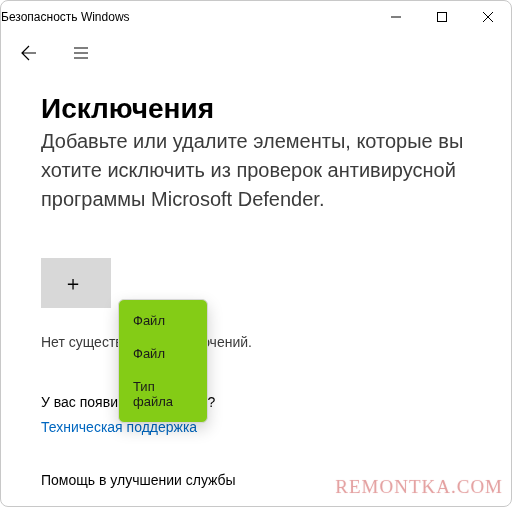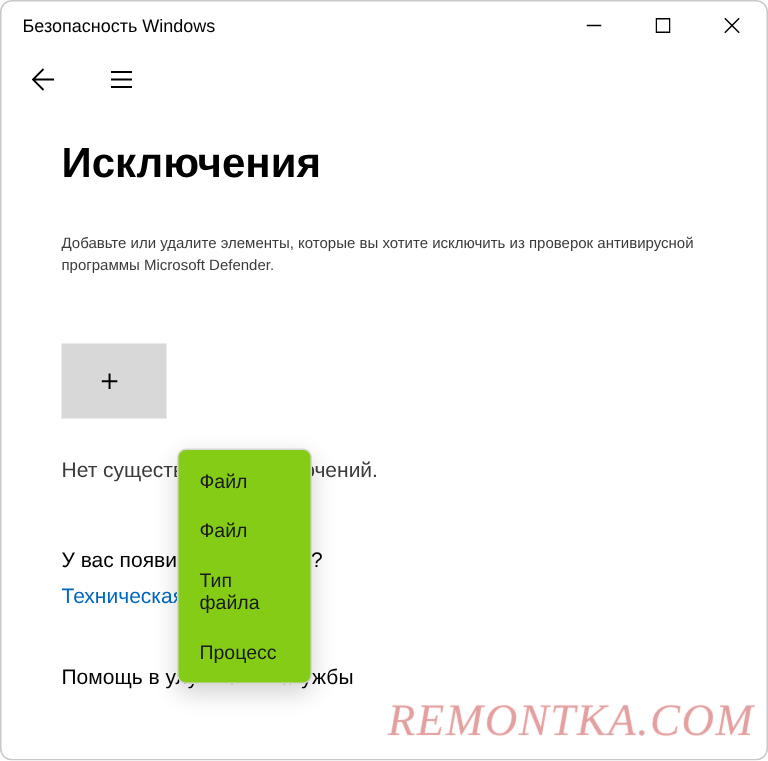--- a/index.html
+++ b/index.html
@@ -3,35 +3,34 @@
 <meta charset="utf-8">
 <style>
   * { margin: 0; padding: 0; box-sizing: border-box; font-family: "Segoe UI", sans-serif; }
   html, body { width: 512px; height: 507px; overflow: hidden; }
   .window {
     width: 512px; height: 507px; background: #fff; border: 1px solid #c8c8c8;
     border-radius: 8px; position: relative; overflow: hidden;
   }
   .titlebar {
     height: 32px; display: flex; align-items: center; justify-content: space-between;
-    padding-left: 14px;
   }
   .title { font-size: 12px; color: #000; }
   .win-controls { display: flex; }
   .win-btn {
     width: 46px; height: 32px; display: flex; align-items: center; justify-content: center;
     font-size: 10px; color: #000; cursor: pointer;
   }
   .win-btn svg { width: 10px; height: 10px; }
   .navrow { height: 40px; display: flex; align-items: center; padding-left: 10px; gap: 16px; }
   .nav-btn { width: 36px; height: 36px; display: flex; align-items: center; justify-content: center; cursor: pointer; }
   .nav-btn svg { width: 16px; height: 16px; }
   .content { padding: 14px 40px 0 40px; }
-  h1 { font-size: 28px; font-weight: 600; color: #000; margin-bottom: 31px; margin-top:6px;}
-  .desc { font-size: 10px; color: #3b3b3b; line-height: 1.45; margin-bottom: 44px; }
+  h1 { font-size: 28px; font-weight: 600; color: #000; margin-bottom: 2px; margin-top:6px;}
+  .desc { font-size: 20px; color: #3b3b3b; line-height: 1.45; margin-bottom: 44px; }
   .add-btn {
     display: inline-flex; align-items: center; gap: 14px;
     background: #d8d8d8; border: none; padding: 0 28px 0 22px; height: 50px;
     font-size: 14px; color: #000; cursor: pointer;
   }
   .plus { font-size: 20px; font-weight: 300; line-height: 1; }
   .status { font-size: 14px; color: #3b3b3b; margin-top: 26px; }
   .section2 { margin-top: 44px; }
   .question { font-size: 14px; color: #000; margin-bottom: 8px; }
   .link { font-size: 14px; color: #0067c0; cursor: pointer; }
@@ -40,22 +39,22 @@
   .menu {
     position: absolute; left: 117px; top: 298px; width: 90px;
     background: #84cc16; border: 1px solid #d6d6d6; border-radius: 6px;
     box-shadow: 0 6px 16px rgba(0,0,0,.18); padding: 4px 0;
   }
   .menu-item {
     padding: 9px 14px; font-size: 13px; color: #1a1a1a; cursor: pointer;
   }
   .watermark {
     position: absolute; right: 8px; bottom: 8px;
-    font-family: Georgia, "Times New Roman", serif; font-style: italic;
-    font-size: 30px; letter-spacing: 1px; color: rgba(200,60,60,.32);
+    font-family: Georgia, "Times New Roman", serif; 
+    font-size: 19px; letter-spacing: 1px; color: rgba(200,60,60,.32);
     text-shadow: 0 0 1px rgba(200,60,60,.25);
     pointer-events: none;
   }
 </style>
 </head>
 <body>
 
 <div class="window">
 
   <div class="titlebar">
@@ -112,17 +111,16 @@
 
     <div class="section3">
       <p class="help-title">Помощь в улучшении службы</p>
     </div>
   </div>
 
   <div class="menu">
     <div class="menu-item">Файл</div>
     <div class="menu-item">Файл</div>
     <div class="menu-item">Тип файла</div>
-    <div class="menu-item">Процесс</div>
   </div>
 
   <div class="watermark">REMONTKA.COM</div>
 </div>
 
 </body></html>

